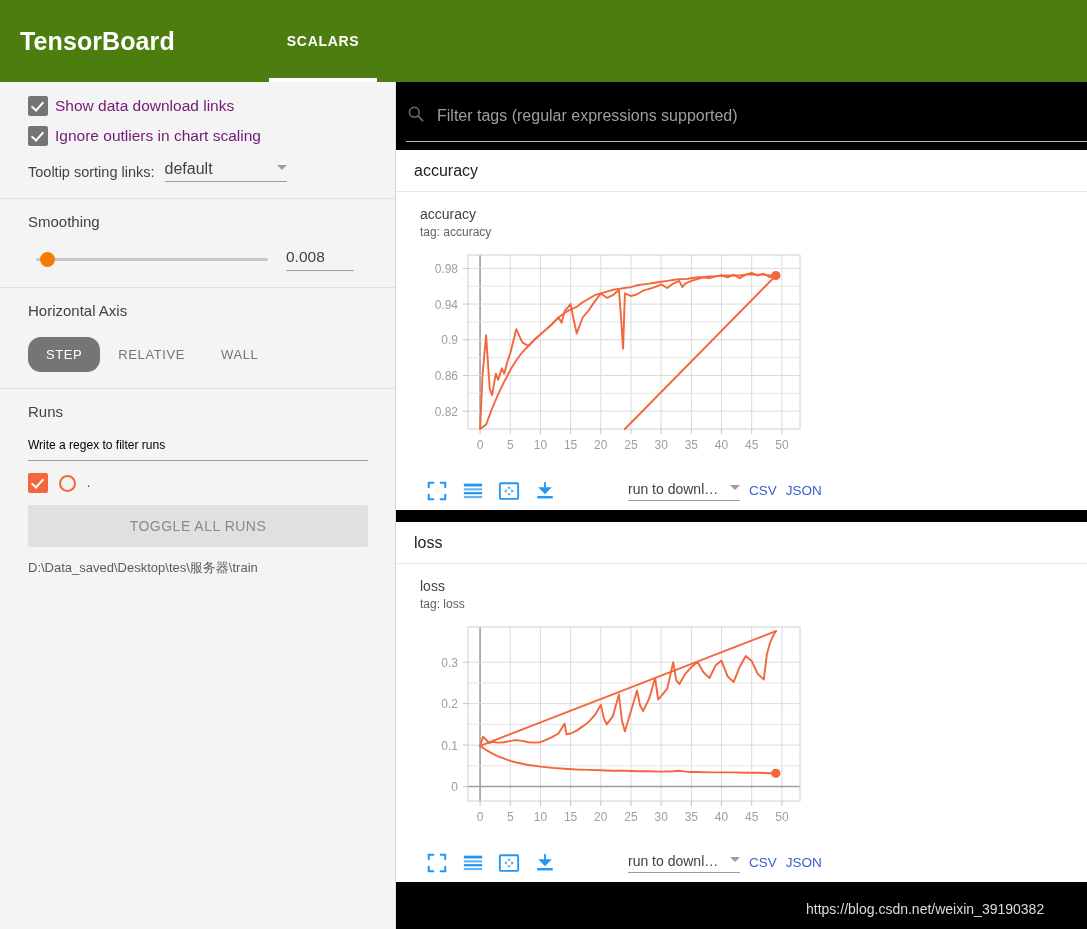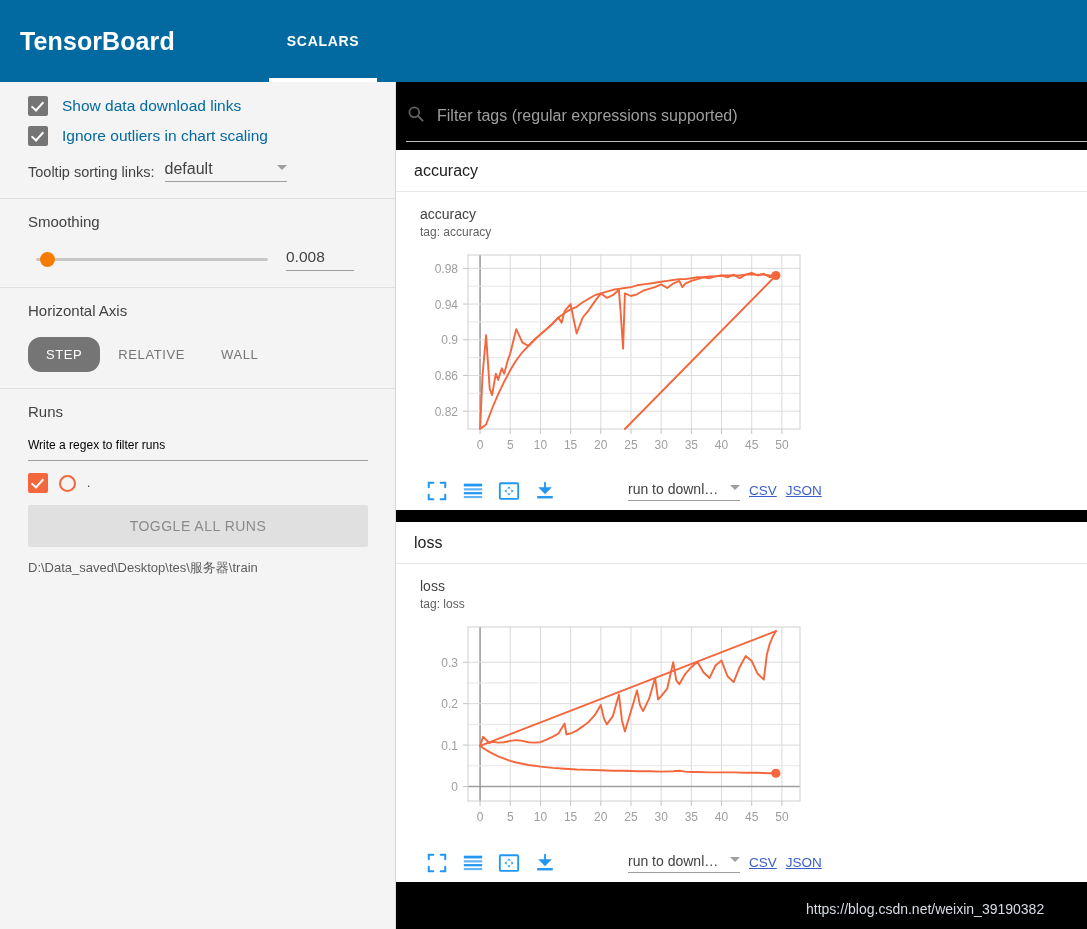--- a/index.html
+++ b/index.html
@@ -8,21 +8,21 @@
     width: 1087px; height: 929px;
     background: #f4f4f4;
     font-family: "Liberation Sans", sans-serif;
     overflow: hidden;
   }
   #app { position: relative; width: 1087px; height: 929px; background: #f4f4f4; }
 
   
   .header {
     position: absolute; top: 0; left: 0; width: 1087px; height: 82px;
-    background: #0369a1; display: flex; align-items: center;
+    background: #4d7c0f; display: flex; align-items: center;
     box-shadow: 0 1px 4px rgba(0,0,0,.25);
   }
   .brand {
     color: #fff; font-size: 25px; font-weight: bold;
     margin-left: 20px; letter-spacing: .1px;
   }
   .tabs { display: flex; margin-left: 94px; height: 82px; align-items: center; }
   .tab {
     position: relative; height: 82px; display: flex; align-items: center;
     padding: 0 18px; color: #ffffff; font-size: 14px; font-weight: bold;
@@ -44,21 +44,21 @@
   .cb-row { display: flex; align-items: center; margin-bottom: 10px; cursor: pointer; }
   .cbox {
     width: 20px; height: 20px; border-radius: 2px; background: #757575;
     position: relative; flex: 0 0 auto;
   }
   .cbox::after {
     content: ""; position: absolute; left: 6px; top: 3px;
     width: 5px; height: 10px; border: solid #fff;
     border-width: 0 2px 2px 0; transform: rotate(42deg);
   }
-  .cb-label { margin-left: 14px; font-size: 15.5px; color: #0369a1; }
+  .cb-label { margin-left: 7px; font-size: 15.5px; color: #701a75; }
 
   .tt-row { display: flex; align-items: flex-end; margin-top: 14px; }
   .tt-label { font-size: 14.5px; color: #424242; padding-bottom: 2px; }
   .tt-select {
     margin-left: 10px; width: 122px; border-bottom: 1px solid #9e9e9e;
     display: flex; align-items: center; justify-content: space-between;
     padding-bottom: 3px; cursor: pointer;
   }
   .tt-value { font-size: 16px; color: #424242; }
   .caret {
@@ -144,21 +144,21 @@
   }
   .tool-icon { width: 22px; height: 22px; margin-right: 14px; cursor: pointer; }
   .dl-group { display: flex; align-items: flex-end; margin-left: 58px; }
   .dl-select {
     width: 112px; border-bottom: 1px solid #9e9e9e; display: flex;
     align-items: center; justify-content: space-between; padding-bottom: 3px;
     cursor: pointer;
   }
   .dl-select span { font-size: 14px; color: #424242; }
   .dl-link {
-    font-size: 13.5px; color: #3a5fcd; text-decoration: underline;
+    font-size: 13.5px; color: #3a5fcd; 
     margin-left: 9px; cursor: pointer; padding-bottom: 3px;
   }
 
   .watermark {
     position: absolute; left: 806px; top: 901px;
     font-size: 14px; color: #d8dce6; white-space: nowrap;
   }
 
   .tick { font-size: 12px; fill: #9e9e9e; font-family: "Liberation Sans", sans-serif; }
 </style>

